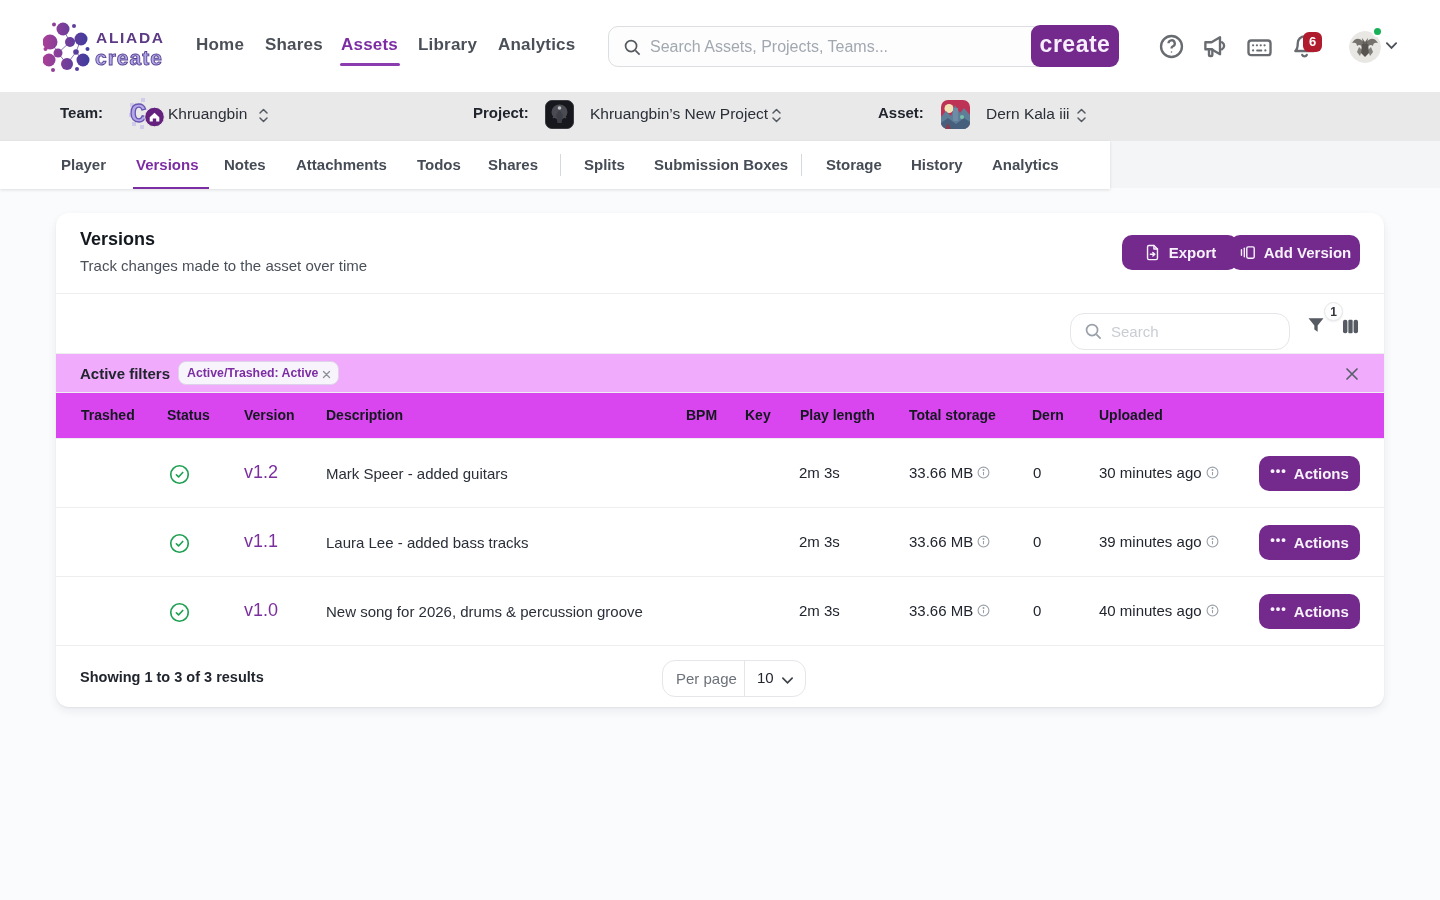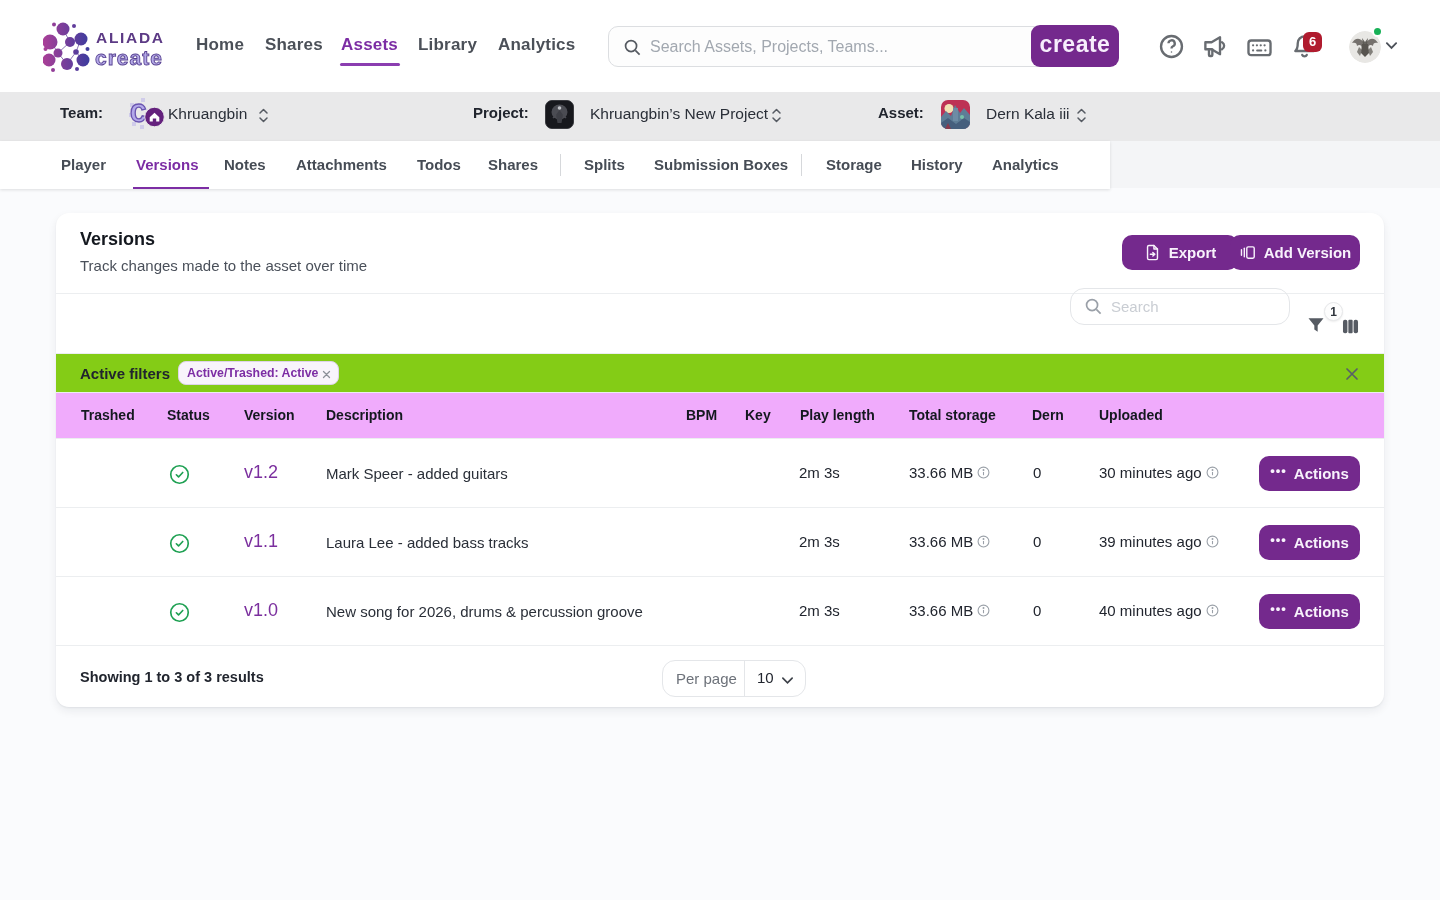--- a/index.html
+++ b/index.html
@@ -32,27 +32,27 @@
 .tab { position:absolute; top:15px; font-size:15px; font-weight:700; color:#464c55; }
 .tab.active { color:#7c2da4; }
 #tab-underline { position:absolute; left:133px; top:45.5px; width:76px; height:2.5px; background:#7c2da4; }
 .tabdiv { position:absolute; top:13px; width:1px; height:22px; background:#d6d8db; }
 
 
 #card { position:absolute; left:56px; top:213px; width:1328px; height:494px; background:#ffffff; border-radius:13px; box-shadow:0 1px 2px rgba(16,24,40,0.06), 0 4px 10px rgba(16,24,40,0.07); }
 #card h1 { position:absolute; left:24px; top:16px; font-size:18px; font-weight:700; color:#14181f; }
 #card .sub { position:absolute; left:24px; top:44px; font-size:15px; color:#4a505a; }
 .pbtn { position:absolute; background:#74298d; border-radius:10px; height:35px; color:#f8f2fc; font-size:15px; font-weight:700; display:flex; align-items:center; justify-content:center; gap:8px; }
-#csearch { position:absolute; left:1014px; top:75px; width:220px; height:37px; border:1.5px solid #e4e6e9; border-radius:14px;text-align:center; }
+#csearch { position:absolute; left:1014px; top:100px; width:220px; height:37px; border:1.5px solid #e4e6e9; border-radius:14px;text-align:center; }
 #csearch .ph { position:absolute; left:40px; top:9px; font-size:15px; color:#c9cdd3; }
 #fbadge { position:absolute; left:1268px; top:89px; width:19px; height:19px; background:#fdfdfd; border:1px solid #e7e8ea; border-radius:50%; font-size:12px; font-weight:700; color:#30353d; text-align:center; line-height:18px; box-shadow:0 1px 2px rgba(0,0,0,0.08); }
-#afrow { position:absolute; left:0; top:140px; width:1328px; height:40px; background:#84cc16; border-top:1px solid #eceef0; border-bottom:1px solid #eceef0; }
+#afrow { position:absolute; left:0; top:140px; width:1328px; height:40px; background:#f0abfc; border-top:1px solid #eceef0; border-bottom:1px solid #eceef0; }
 #afrow .lbl { position:absolute; left:24px; top:11px; font-size:15px; font-weight:700; color:#21252e; }
 #afchip { position:absolute; left:122px; top:7px; height:24px; background:#f8f4fb; border:1px solid #ded4e9; border-radius:8px; font-size:12.3px; font-weight:700; color:#7c2da4; line-height:23px; padding:0 20px 0 8px; }
-#thead { position:absolute; left:0; top:180px; width:1328px; height:45px; background:#f0abfc; }
+#thead { position:absolute; left:0; top:180px; width:1328px; height:45px; background:#d946ef; }
 .hcell { position:absolute; top:14px; font-size:14px; font-weight:700; color:#14181f; }
 .vrow { position:absolute; left:0; width:1328px; height:69px; border-top:1px solid #eceef0; background:#fff; }
 .vnum { position:absolute; left:188px; top:23px; font-size:18px; color:#7b2f9e; }
 .desc { position:absolute; left:270px; top:26px; font-size:15px; color:#2a2f38; }
 .dur { position:absolute; left:743px; top:25px; font-size:15px; color:#21252e;text-align:right; }
 .stor { position:absolute; left:853px; top:25px; font-size:15px; color:#21252e; }
 .plays { position:absolute; left:977px; top:25px; font-size:15px; color:#21252e; }
 .upl { position:absolute; left:1043px; top:25px; font-size:15px; color:#21252e; }
 .actbtn { position:absolute; left:1203px; top:17px; width:101px; height:35px; background:#74298d; border-radius:10px; color:#f8f2fc; font-size:15px; font-weight:700; display:flex; align-items:center; justify-content:center; gap:7px; }
 #cfoot { position:absolute; left:0; top:432px; width:1328px; height:62px; border-top:1px solid #eceef0; }

